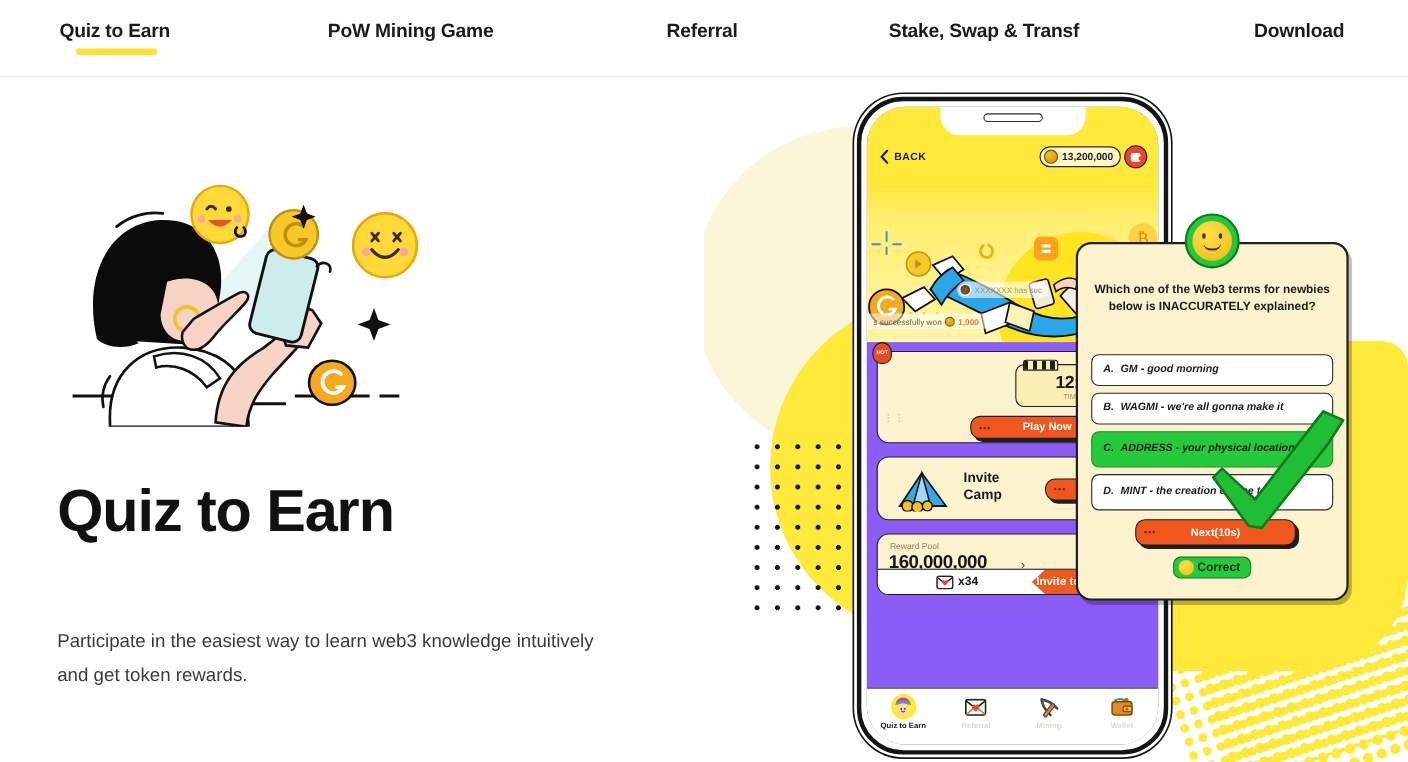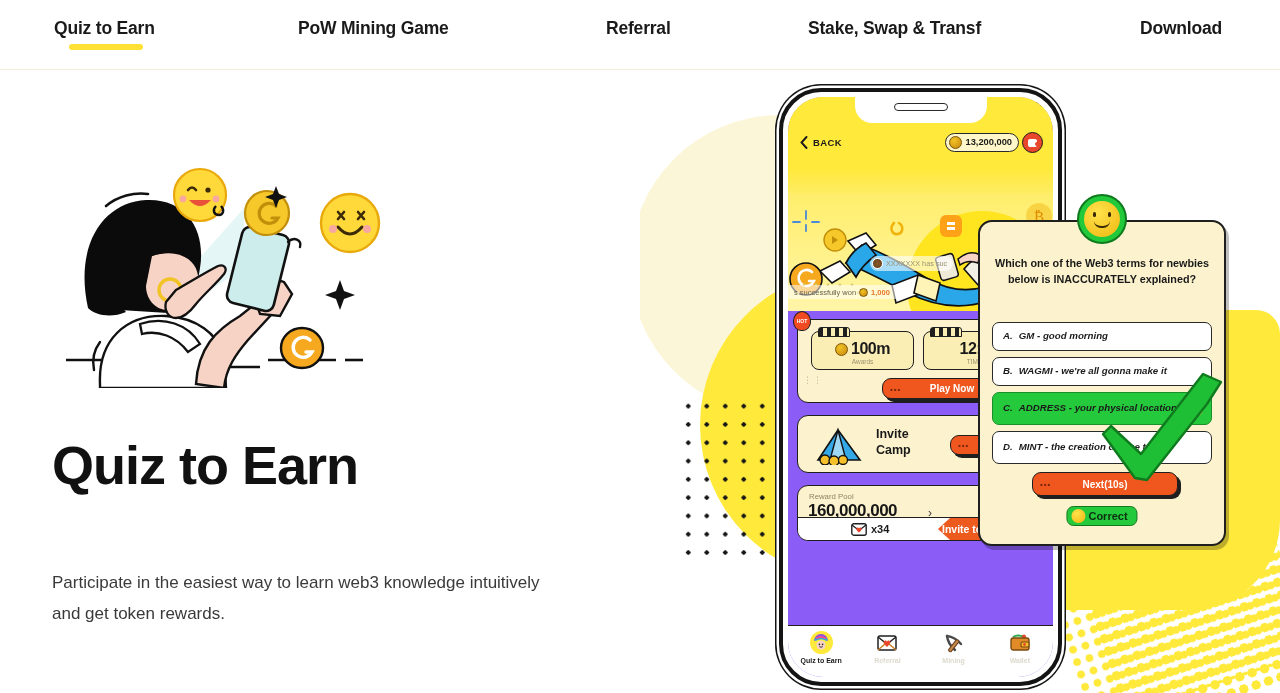--- a/index.html
+++ b/index.html
@@ -509,27 +509,20 @@
           </div>
           <div class="ticker">
             <span>s successfully won</span>
             <span class="coin-ico" style="width:9px;height:9px"></span>
             <b>1,000</b>
           </div>
         </div>
 
         <div class="section sec-awards">
           <div class="hot-badge">HOT</div>
-          <div class="mini-card mc-left">
-            <div class="mc-value">
-              <span class="coin-ico"></span>
-              <span>100m</span>
-            </div>
-            <div class="mc-label">Awards</div>
-          </div>
           <div class="mini-card mc-right">
             <div class="mc-value">12:0</div>
             <div class="mc-label">TIME</div>
           </div>
           <div class="btn-orange play-now">
             <span class="btn-dots">•••</span>
             <span>Play Now</span>
           </div>
           <div style="position:absolute;left:5px;top:58px;color:#bdb38e;font-size:9px;letter-spacing:1px;line-height:.6">⋮⋮</div>
         </div>

